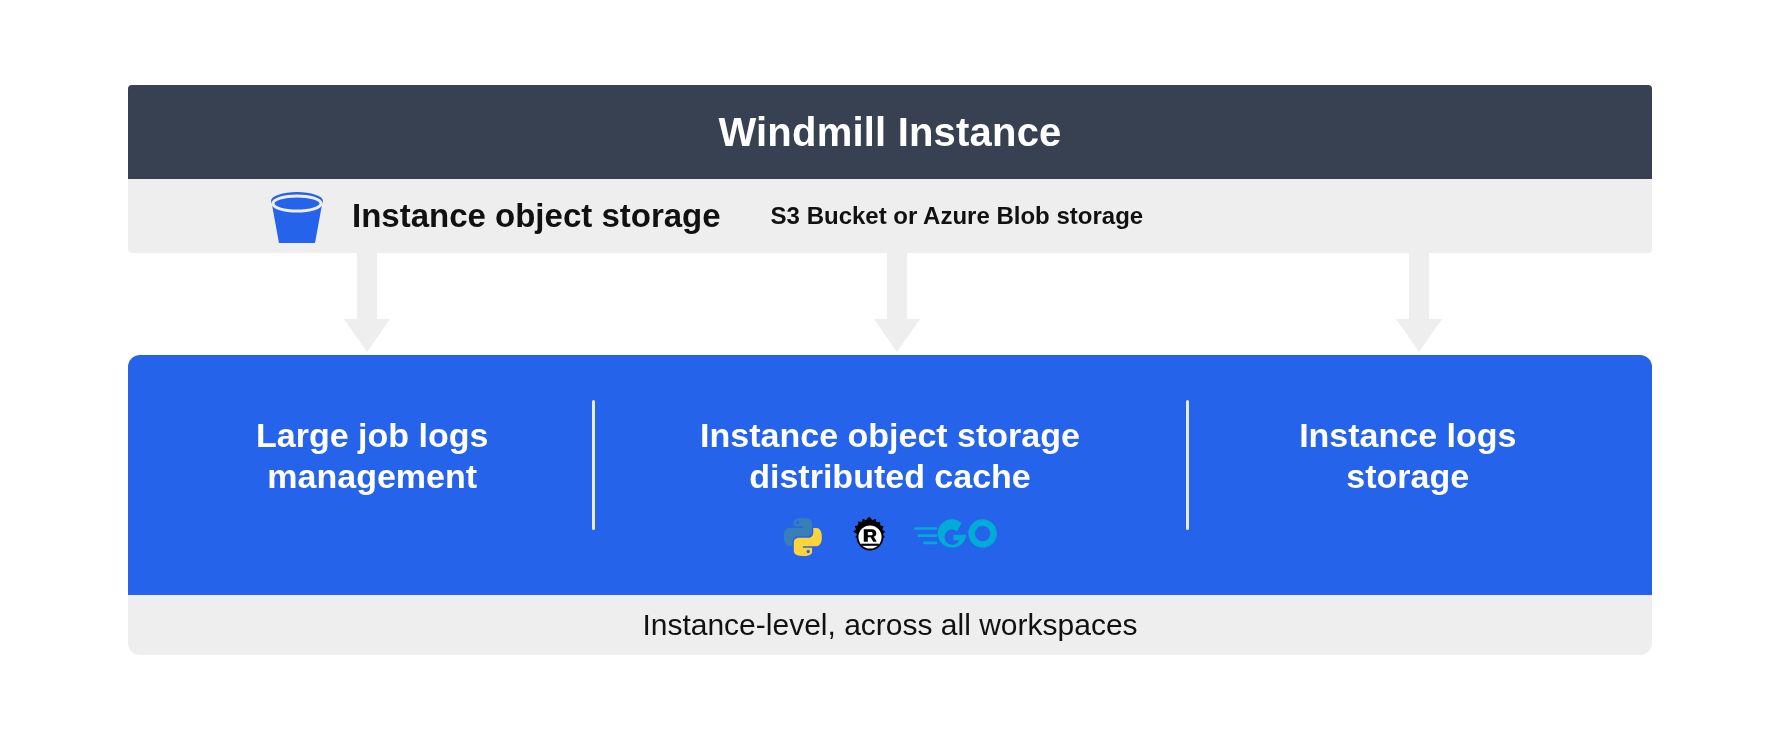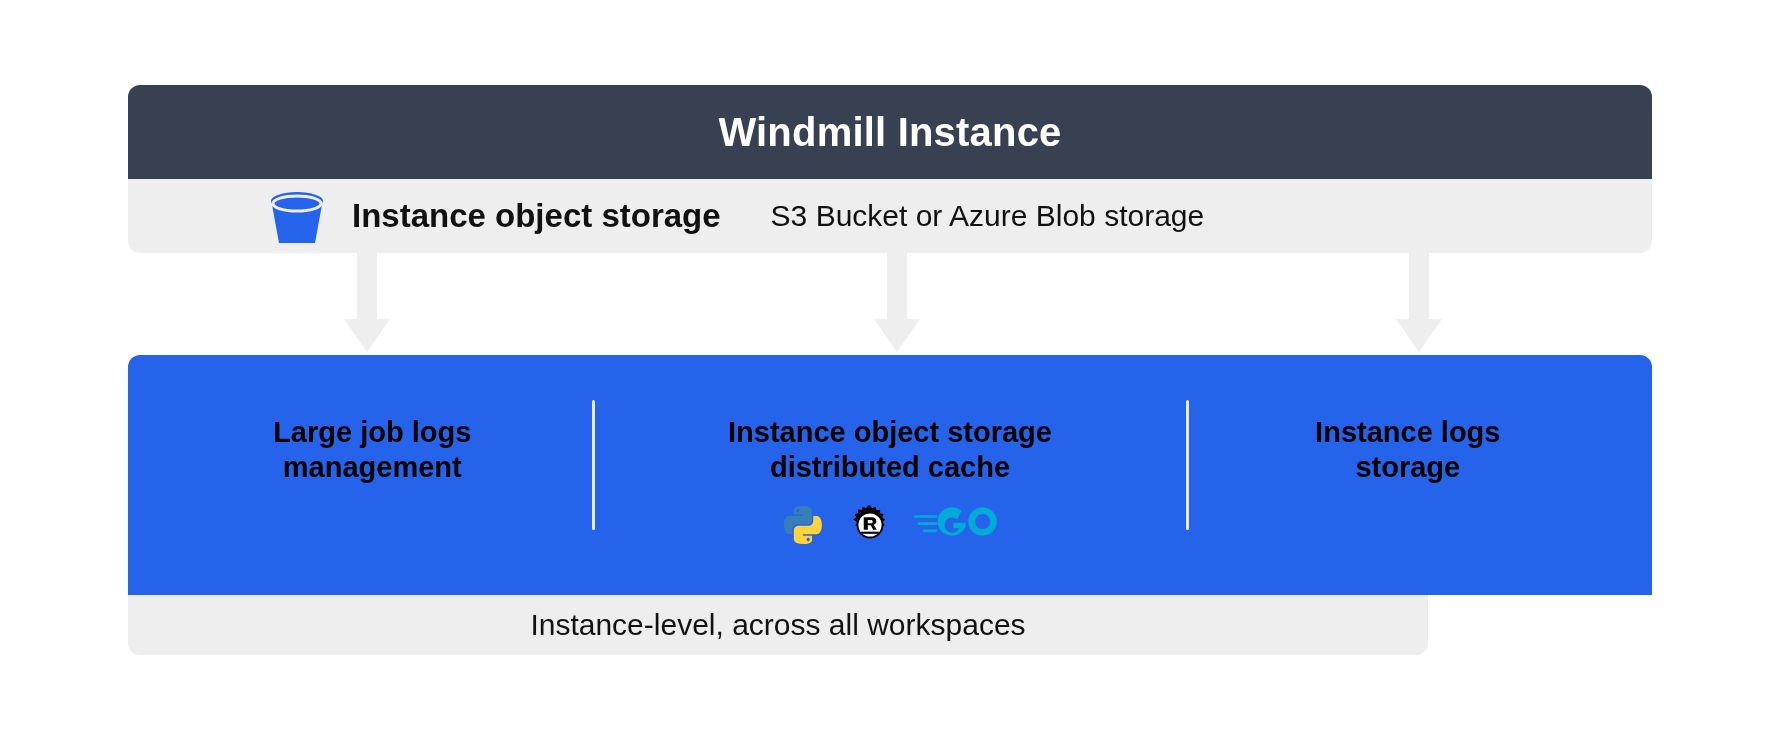--- a/index.html
+++ b/index.html
@@ -19,21 +19,21 @@
     width: 1780px;
     height: 743px;
   }
 
   
   .top-card {
     position: absolute;
     left: 128px;
     top: 85px;
     width: 1524px;
-    border-radius: 12px;
+    border-radius: 4px;
     overflow: hidden;
   }
 
   .instance-header {
     height: 94px;
     background: #374151;
     display: flex;
     align-items: center;
     justify-content: center;
   }
@@ -64,22 +64,22 @@
 
   .storage-label {
     color: #111111;
     font-size: 33px;
     font-weight: bold;
     white-space: nowrap;
   }
 
   .storage-sub {
     color: #111111;
-    font-size: 30px;
-    font-weight: normal;
+    font-size: 24px;
+    font-weight: bold;
     white-space: nowrap;
     margin-left: 50px;
   }
 
   
   .arrow {
     position: absolute;
     top: 247px;
     width: 46px;
     height: 105px;
@@ -109,22 +109,22 @@
     display: flex;
     flex-direction: column;
     align-items: center;
     justify-content: flex-start;
     padding-top: 60px;
     box-sizing: border-box;
   }
   .col-mid { flex: 1.12 1 0; }
 
   .col-title {
-    color: #000000;
-    font-size: 29px;
+    color: #ffffff;
+    font-size: 34px;
     font-weight: bold;
     line-height: 1.22;
     text-align: center;
     white-space: pre-line;
   }
 
   .divider {
     position: absolute;
     top: 45px;
     width: 3px;
@@ -140,21 +140,21 @@
     align-items: center;
     gap: 22px;
     margin-top: 16px;
   }
 
   
   .footer-row {
     position: absolute;
     left: 128px;
     top: 595px;
-    width: 1300px;
+    width: 1524px;
     height: 60px;
     background: #eeeeee;
     border-radius: 0 0 12px 12px;
     display: flex;
     align-items: center;
     justify-content: center;
   }
   .footer-text {
     color: #111111;
     font-size: 30px;

